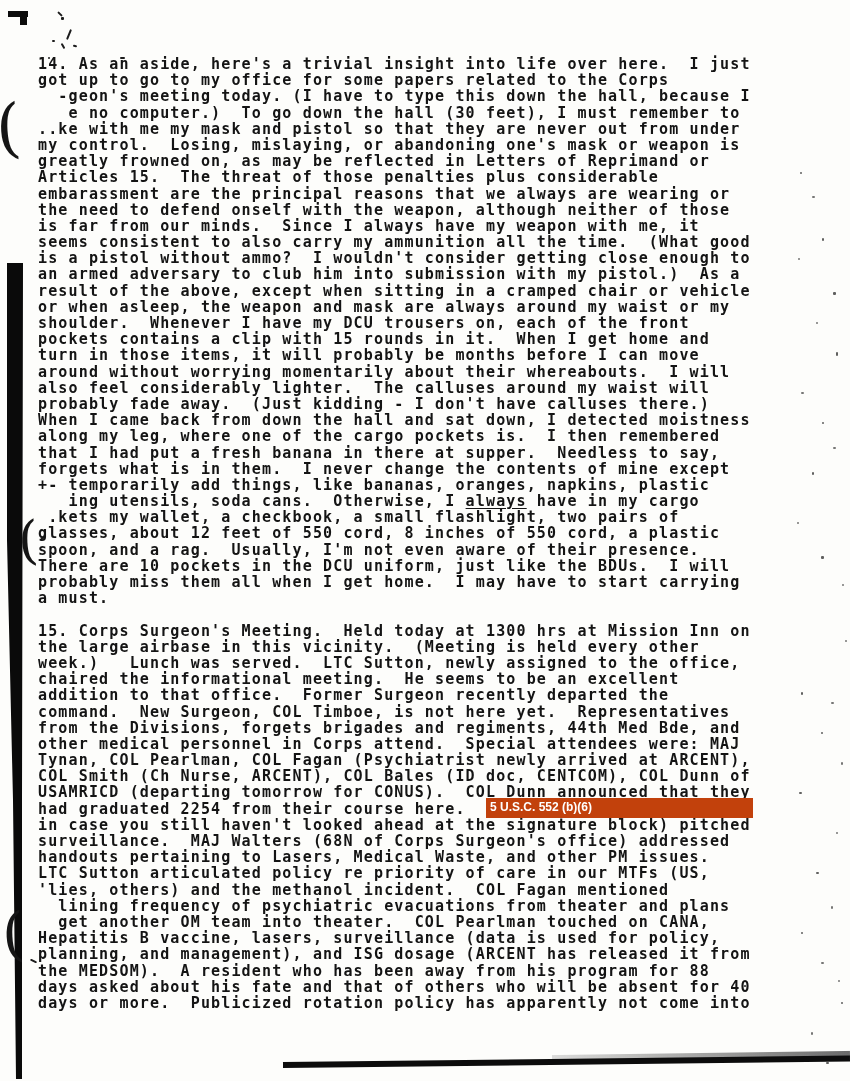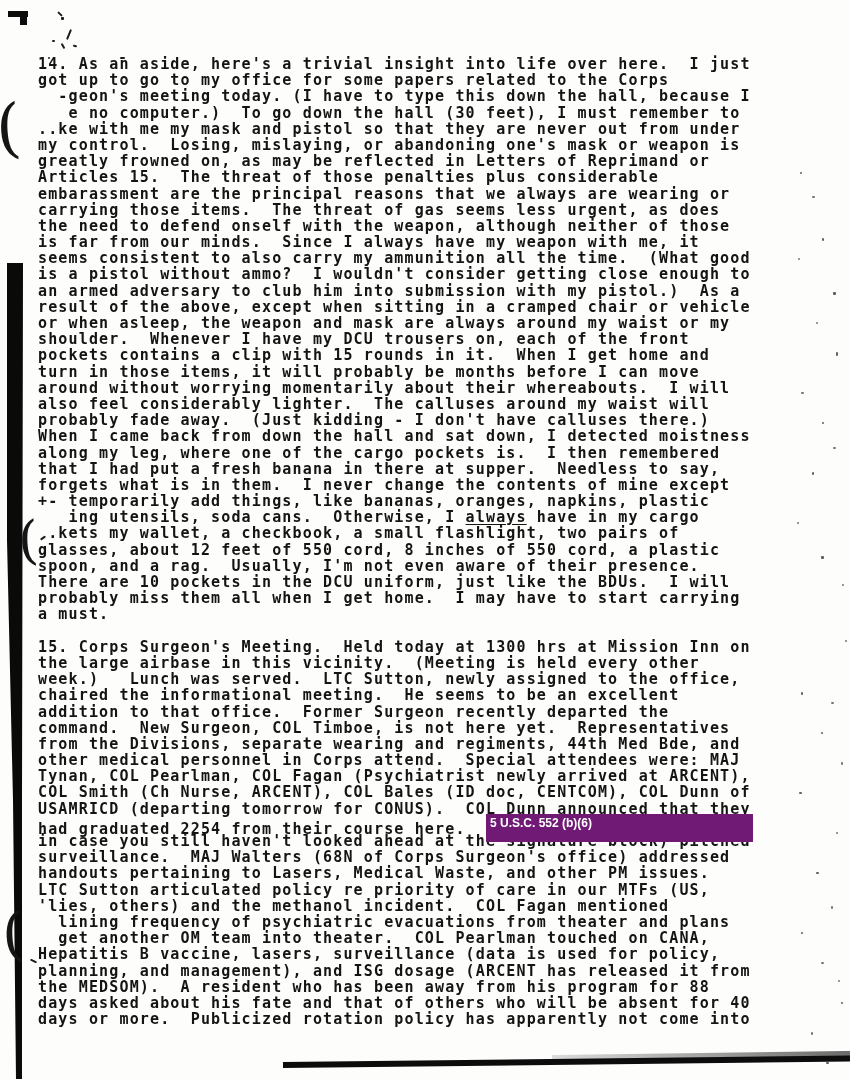--- a/index.html
+++ b/index.html
@@ -19,22 +19,22 @@
     font-weight:bold;
     letter-spacing:1.15px;
     line-height:16.2px;
   }
   .line{white-space:pre;height:16.2px;}
   .lines-group .line{white-space:pre;}
   .para-gap{height:16.2px;}
   .u{text-decoration:underline;text-underline-offset:2px;}
   .redaction{
     display:inline-block;
-    width:267px;height:28px;
-    background:#701a75;
+    width:267px;height:20px;
+    background:#c2410c;
     vertical-align:middle;
     margin-top:-3px;
     position:relative;
   }
   .redaction-label{
     position:absolute;left:4px;top:1px;
     color:#fff;
     font-family:"Liberation Sans", sans-serif;
     font-size:12px;font-weight:600;
     letter-spacing:0;
@@ -97,21 +97,20 @@
       <div class="lines-group">
           <div class="line">14. As an aside, here's a trivial insight into life over here.  I just</div>
           <div class="line">got up to go to my office for some papers related to the Corps</div>
           <div class="line">  -geon's meeting today. (I have to type this down the hall, because I</div>
           <div class="line">   e no computer.)  To go down the hall (30 feet), I must remember to</div>
           <div class="line">..ke with me my mask and pistol so that they are never out from under</div>
           <div class="line">my control.  Losing, mislaying, or abandoning one's mask or weapon is</div>
           <div class="line">greatly frowned on, as may be reflected in Letters of Reprimand or</div>
           <div class="line">Articles 15.  The threat of those penalties plus considerable</div>
           <div class="line">embarassment are the principal reasons that we always are wearing or</div>
-          <div class="line">carrying those items.  The threat of gas seems less urgent, as does</div>
           <div class="line">the need to defend onself with the weapon, although neither of those</div>
           <div class="line">is far from our minds.  Since I always have my weapon with me, it</div>
           <div class="line">seems consistent to also carry my ammunition all the time.  (What good</div>
           <div class="line">is a pistol without ammo?  I wouldn't consider getting close enough to</div>
           <div class="line">an armed adversary to club him into submission with my pistol.)  As a</div>
           <div class="line">result of the above, except when sitting in a cramped chair or vehicle</div>
           <div class="line">or when asleep, the weapon and mask are always around my waist or my</div>
           <div class="line">shoulder.  Whenever I have my DCU trousers on, each of the front</div>
           <div class="line">pockets contains a clip with 15 rounds in it.  When I get home and</div>
           <div class="line">turn in those items, it will probably be months before I can move</div>
@@ -138,21 +137,21 @@
     <div class="para-gap"></div>
 
     <div class="para">
       <div class="lines-group">
           <div class="line">15. Corps Surgeon's Meeting.  Held today at 1300 hrs at Mission Inn on</div>
           <div class="line">the large airbase in this vicinity.  (Meeting is held every other</div>
           <div class="line">week.)   Lunch was served.  LTC Sutton, newly assigned to the office,</div>
           <div class="line">chaired the informational meeting.  He seems to be an excellent</div>
           <div class="line">addition to that office.  Former Surgeon recently departed the</div>
           <div class="line">command.  New Surgeon, COL Timboe, is not here yet.  Representatives</div>
-          <div class="line">from the Divisions, separate wearing and regiments, 44th Med Bde, and</div>
+          <div class="line">from the Divisions, forgets brigades and regiments, 44th Med Bde, and</div>
           <div class="line">other medical personnel in Corps attend.  Special attendees were: MAJ</div>
           <div class="line">Tynan, COL Pearlman, COL Fagan (Psychiatrist newly arrived at ARCENT),</div>
           <div class="line">COL Smith (Ch Nurse, ARCENT), COL Bales (ID doc, CENTCOM), COL Dunn of</div>
           <div class="line">USAMRICD (departing tomorrow for CONUS).  COL Dunn announced that they</div>
         </div>
       <div class="line"><span>had graduated 2254 from their course here.  </span><span class="redaction"><span class="redaction-label">5 U.S.C. 552 (b)(6)</span></span></div>
       <div class="lines-group">
           <div class="line">in case you still haven't looked ahead at the signature block) pitched</div>
           <div class="line">surveillance.  MAJ Walters (68N of Corps Surgeon's office) addressed</div>
           <div class="line">handouts pertaining to Lasers, Medical Waste, and other PM issues.</div>

